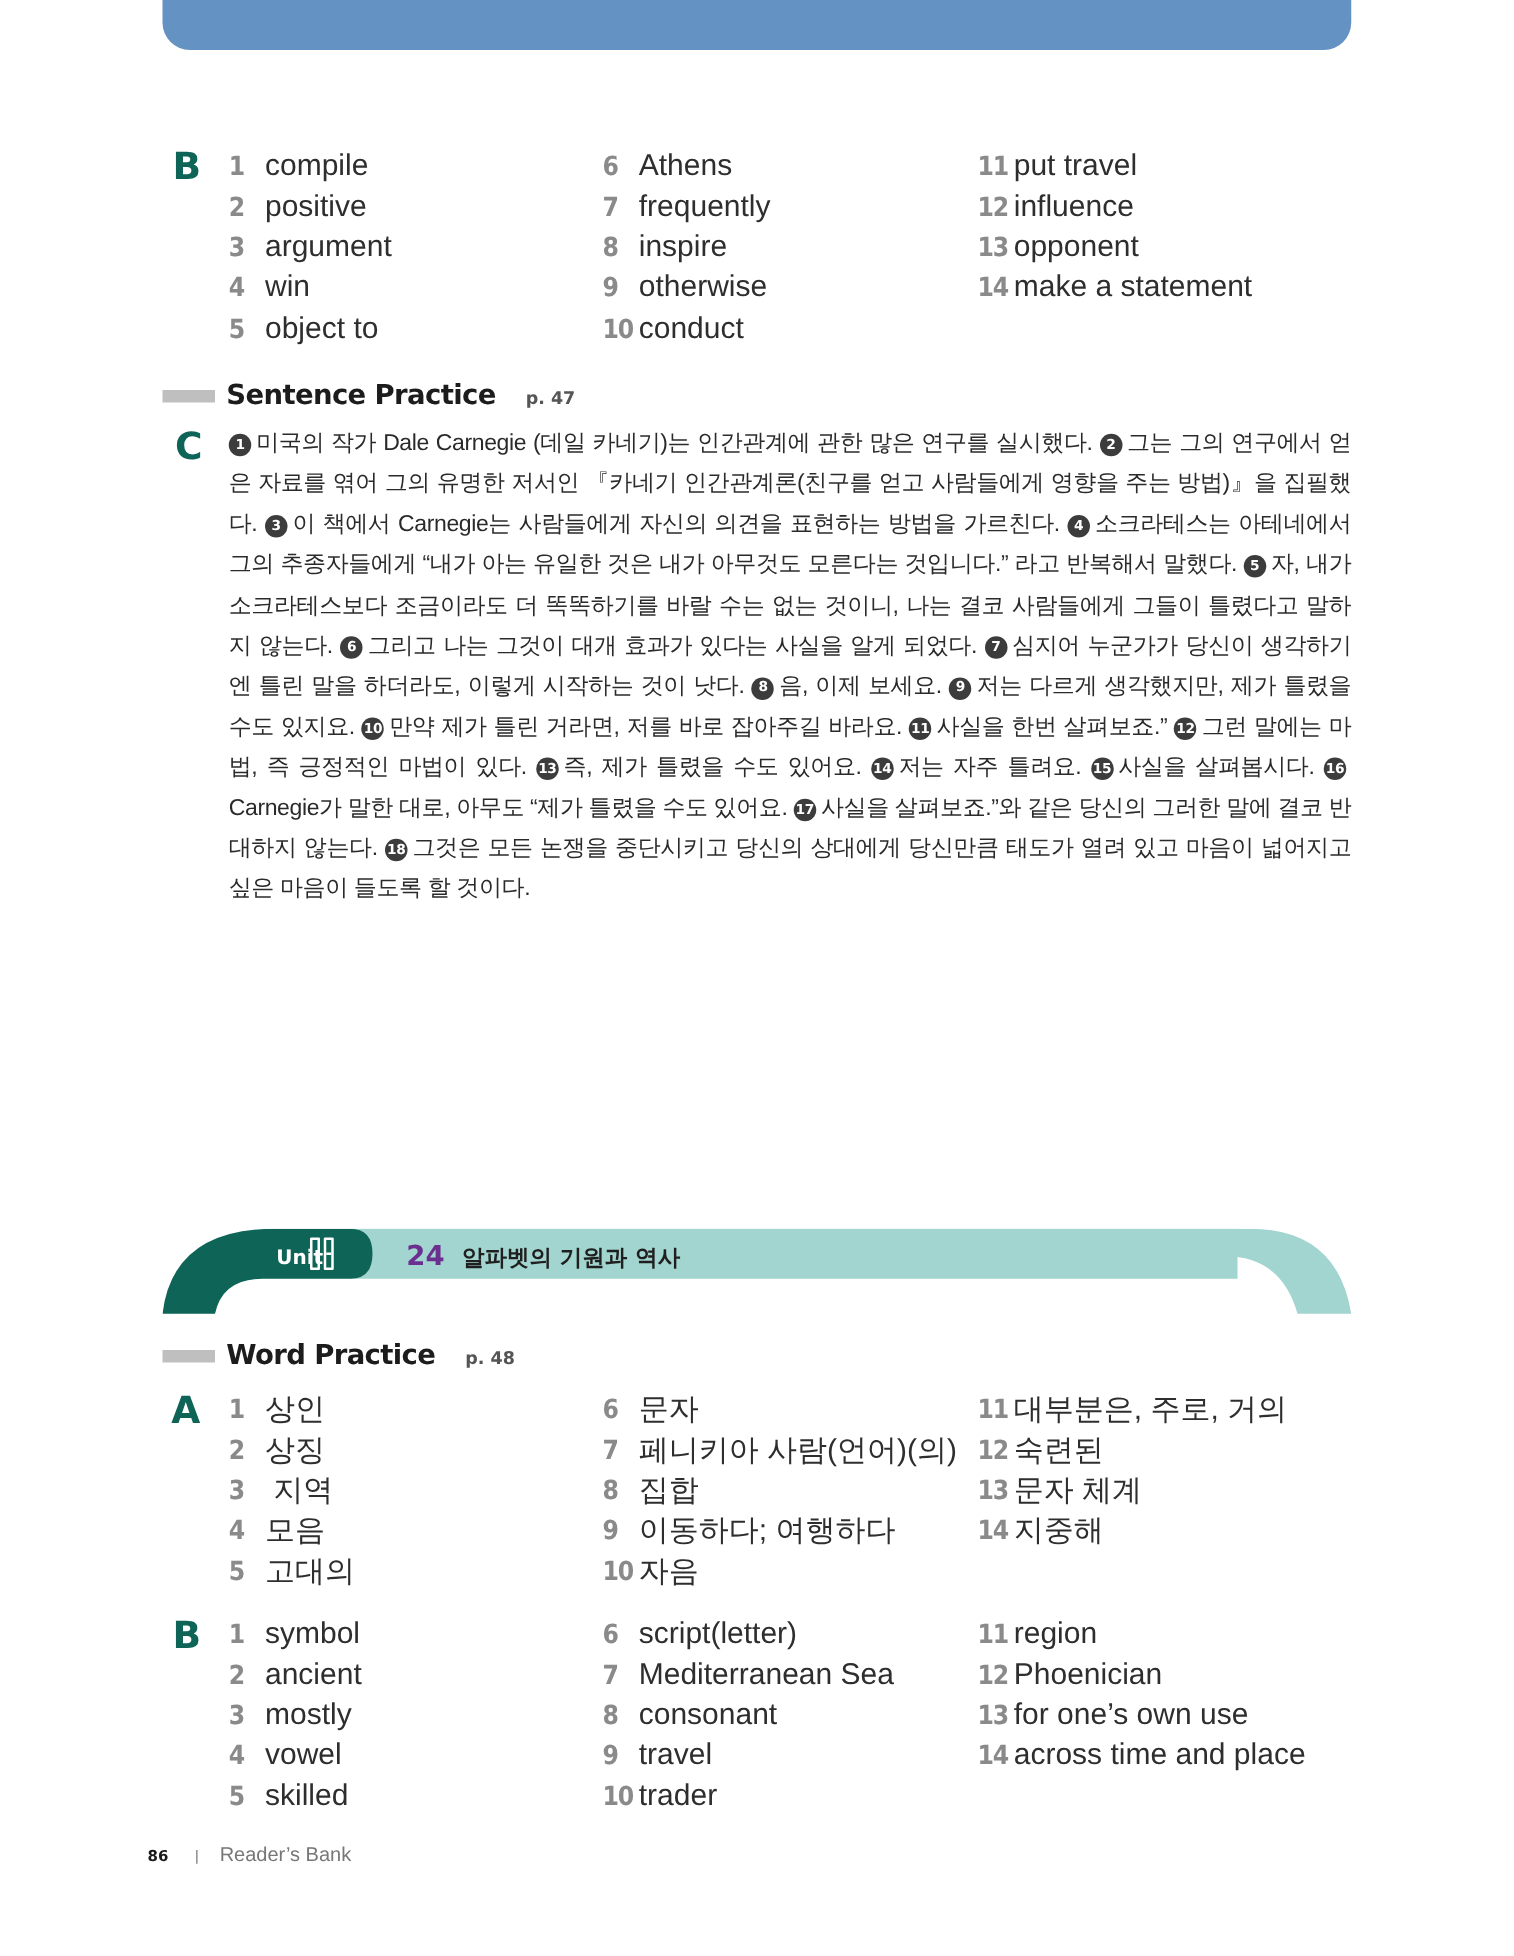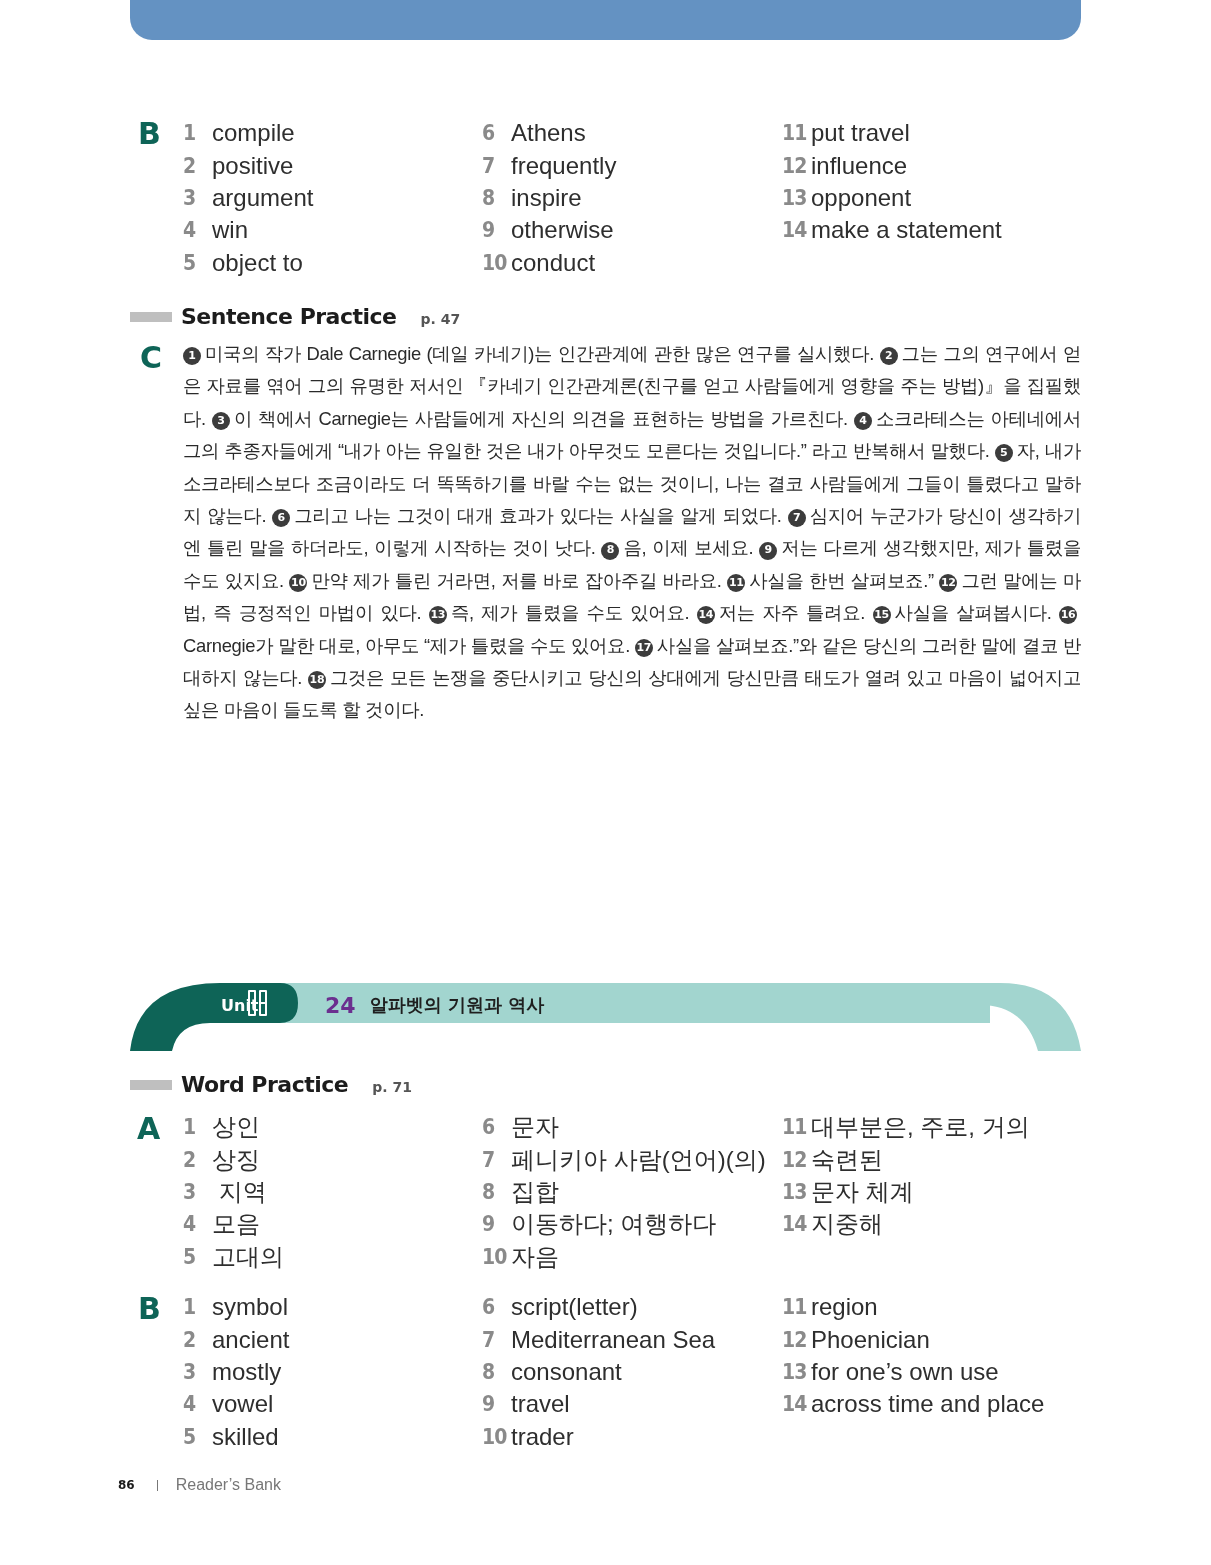--- a/index.html
+++ b/index.html
@@ -20,21 +20,21 @@
   .heading-title { font-family:"DejaVu Sans", sans-serif; font-weight:bold; font-size:22px;
                    color:#1c1c1c; letter-spacing:-0.5px; }
   .heading-page { font-family:"DejaVu Sans", sans-serif; font-weight:bold; font-size:14px;
                   color:#555; margin-left:24px; }
   .para { position:absolute; left:183px; top:338px; width:898px; font-size:18.4px;
           line-height:32.4px; color:#2a2a2a; text-align:justify; letter-spacing:-0.3px; }
   .circ { display:inline-flex; align-items:center; justify-content:center; width:18px; height:18px;
           border-radius:50%; background:#3c3c3c; color:#fff; font-size:11px; font-weight:bold;
           margin-right:4px; vertical-align:1px; font-family:"DejaVu Sans", sans-serif; }
   .unit-band { position:absolute; left:130px; top:983px; width:951px; height:70px; }
-  .unit-title { position:absolute; left:325px; top:993px; display:flex; }
+  .unit-title { position:absolute; left:325px; top:993px; display:flex; align-items:center; }
   .unit-num { font-family:"DejaVu Sans", sans-serif; font-weight:bold; font-size:22px; color:#6b2f8f; margin-right:14px; }
   .unit-text { font-family:"DejaVu Sans", sans-serif; font-weight:bold; font-size:18px; color:#1f1f1f; }
   .unit-label { position:absolute; left:221px; top:996px; font-family:"DejaVu Sans", sans-serif;
                 font-weight:bold; font-size:16px; color:#fff; }
   .unit-digits { position:absolute; left:248px; top:990px; display:flex; gap:3px; }
   .unit-digit { width:8px; height:26px; border:2px solid #ffffff; border-radius:1px; position:relative; box-sizing:border-box; }
   .footer { position:absolute; left:118px; top:1476px; display:flex; align-items:center; }
   .footer-page { font-family:"DejaVu Sans", sans-serif; font-weight:bold; font-size:12px; color:#1a1a1a; }
   .footer-sep { width:1px; height:11px; background:#777; margin:0 18px 0 22px; }
   .footer-book { font-size:16px; color:#777; }
@@ -151,21 +151,21 @@
   <div class="unit-digit" style="background:linear-gradient(#fff,#fff) center/100% 2px no-repeat;"></div>
 </div>
 <div class="unit-title">
   <span class="unit-num">24</span>
   <span class="unit-text">알파벳의 기원과 역사</span>
 </div>
 
 <div class="heading" style="left:130px;top:1072px;">
   <span class="heading-bar"></span>
   <span class="heading-title">Word Practice</span>
-  <span class="heading-page">p. 71</span>
+  <span class="heading-page">p. 48</span>
 </div>
 
 <div class="sec-letter" style="left:137px;top:1111px;">A</div>
 
 <div class="col" style="left:183px;top:1111px;">
   <div class="row">
       <span class="num">1</span>
       <span class="word">상인</span>
     </div>
   <div class="row">

